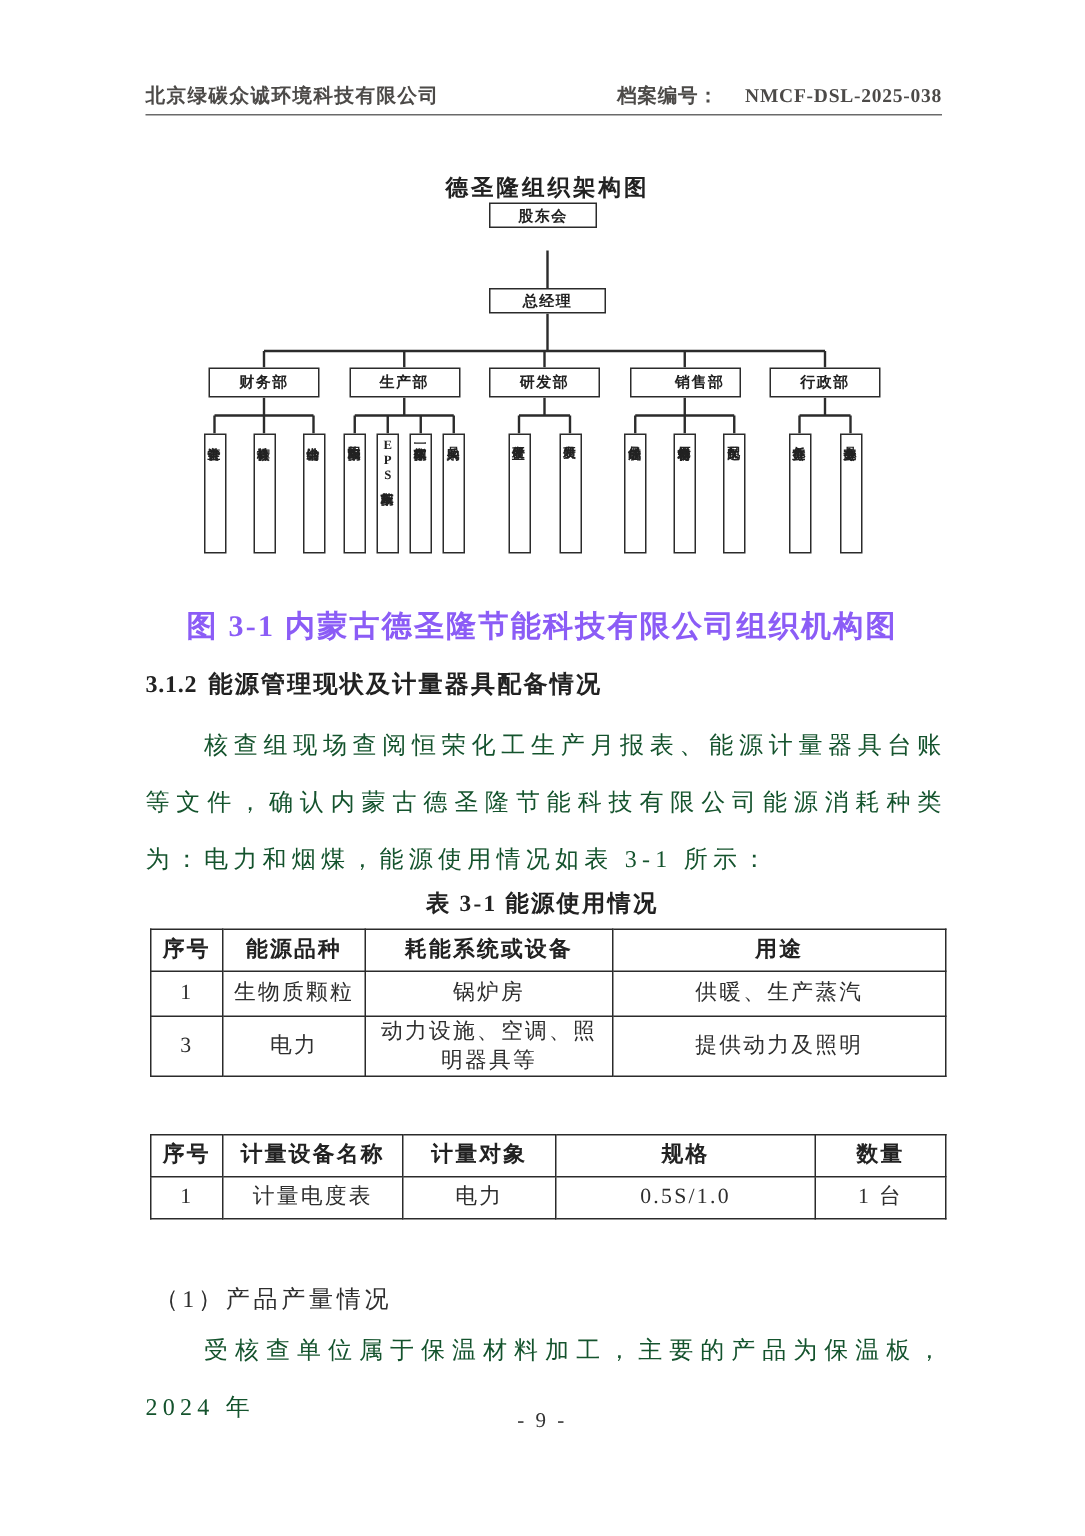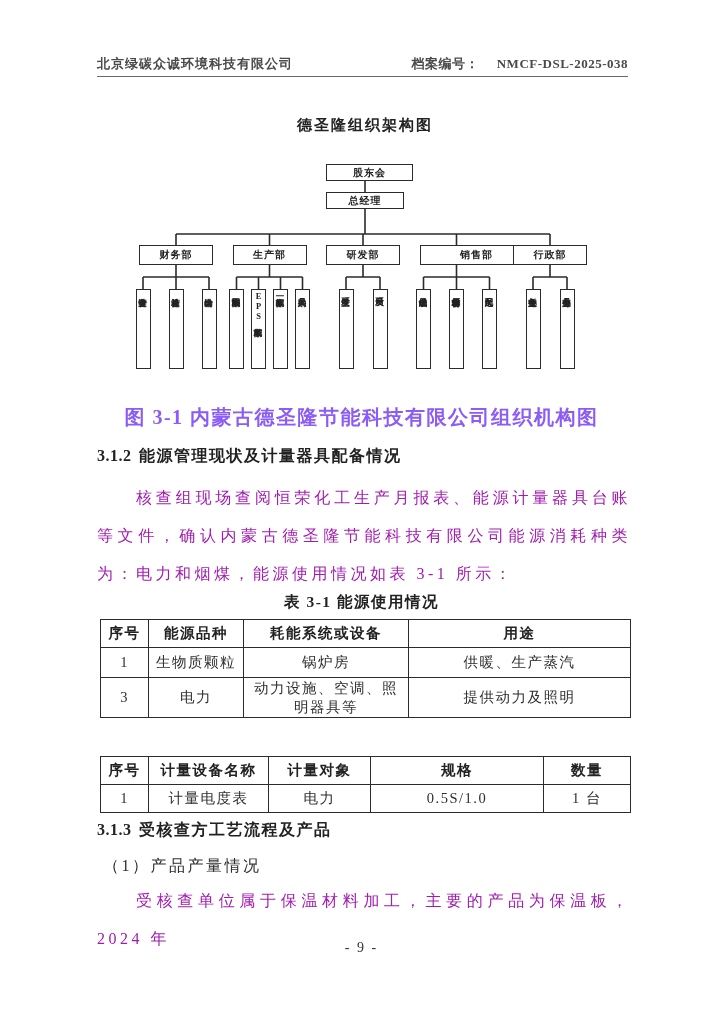--- a/index.html
+++ b/index.html
@@ -27,21 +27,21 @@
     font-weight:bold;color:#222;}
   .hb{font-size:10px;letter-spacing:1px;white-space:nowrap;}
   .vb{writing-mode:vertical-rl;text-orientation:upright;font-size:8.5px;
     padding:1px 0;justify-content:flex-start;}
   .fig-caption{position:absolute;left:0;top:404px;width:723px;text-align:center;
     font-size:20px;font-weight:bold;color:#8b5cf6;letter-spacing:1.5px;}
   
   .h2{position:absolute;left:97px;font-size:16px;font-weight:bold;color:#222;letter-spacing:1.5px;}
   .h2 .num{margin-right:2px;letter-spacing:0.5px;}
   .para{position:absolute;left:97px;width:534px;font-size:16px;line-height:38px;
-    letter-spacing:3.5px;text-align:justify;color:#a21caf;text-indent:39px;}
+    letter-spacing:3.5px;text-align:justify;color:#14532d;text-indent:39px;}
   .list-item{position:absolute;left:97px;width:534px;font-size:16px;
     letter-spacing:2.5px;color:#2e2e2e;padding-left:6px;}
   
   .tbl-caption{position:absolute;left:0;width:723px;text-align:center;
     font-size:15.5px;font-weight:bold;color:#222;letter-spacing:1.5px;}
   table{position:absolute;left:100px;border-collapse:collapse;table-layout:fixed;}
   th,td{border:1.6px solid #2b2b2b;text-align:center;vertical-align:middle;
     font-size:14.5px;letter-spacing:1.5px;color:#2e2e2e;padding:0 3px;
     line-height:19px;overflow:hidden;}
   th{font-weight:bold;color:#222;}
@@ -59,35 +59,35 @@
       <span>档案编号：</span>
       <span class="archive-no">NMCF-DSL-2025-038</span>
     </span>
   </div>
 
   <div class="chart" id="orgchart">
     <svg width="540" height="292" viewBox="0 0 540 292">
       <path id="oclines" fill="none" stroke="#2b2b2b" stroke-width="1.6" d="M270,55V80M270,97V122M81,122H455M81,122V133M81,153V165M48,165H114M48,165V177M81,165V177M114,165V177M174.5,122V133M174.5,153V165M141.5,165H207.5M141.5,165V177M163.5,165V177M185.5,165V177M207.5,165V177M268,122V133M268,153V165M251,165H285M251,165V177M285,165V177M361.5,122V133M361.5,153V165M328.5,165H394.5M328.5,165V177M361.5,165V177M394.5,165V177M455,122V133M455,153V165M438,165H472M438,165V177M472,165V177"></path>
     </svg>
     <div class="chart-title">德圣隆组织架构图</div>
-  <div class="ob hb" style="left: 231px; top: 52px; width: 87px; height: 17px;">股东会</div>
+  <div class="ob hb" style="left: 231px; top: 23px; width: 72px; height: 17px;">股东会</div>
       <div class="ob hb" style="left: 231px; top: 80px; width: 78px; height: 17px;">总经理</div>
       <div class="ob hb" style="left: 44px; top: 133px; width: 74px; height: 20px;">财务部</div>
       <div class="ob vb" style="left: 40.5px; top: 177px; width: 15px; height: 80px;">主管会计</div>
       <div class="ob vb" style="left: 73.5px; top: 177px; width: 15px; height: 80px;">核算会计</div>
       <div class="ob vb" style="left: 106.5px; top: 177px; width: 15px; height: 80px;">出纳会计</div>
       <div class="ob hb" style="left: 137.5px; top: 133px; width: 74px; height: 20px;">生产部</div>
       <div class="ob vb" style="left: 134px; top: 177px; width: 15px; height: 80px;">热固板车间</div>
       <div class="ob vb" style="left: 156px; top: 177px; width: 15px; height: 80px;">EPS苯板车间</div>
       <div class="ob vb" style="left: 178px; top: 177px; width: 15px; height: 80px;">一体板车间</div>
       <div class="ob vb" style="left: 200px; top: 177px; width: 15px; height: 80px;">采购员</div>
       <div class="ob hb" style="left: 231px; top: 133px; width: 74px; height: 20px;">研发部</div>
       <div class="ob vb" style="left: 243.5px; top: 177px; width: 15px; height: 80px;">研发主任</div>
       <div class="ob vb" style="left: 277.5px; top: 177px; width: 15px; height: 80px;">研发员</div>
-      <div class="ob hb" style="left: 324.5px; top: 133px; width: 94px; height: 20px; padding-left: 20px;">销售部</div>
+      <div class="ob hb" style="left: 324.5px; top: 133px; width: 74px; height: 20px; padding-left: 20px;">销售部</div>
       <div class="ob vb" style="left: 321px; top: 177px; width: 15px; height: 80px;">成品保管</div>
       <div class="ob vb" style="left: 354px; top: 177px; width: 15px; height: 80px;">原辅材料保管</div>
       <div class="ob vb" style="left: 387px; top: 177px; width: 15px; height: 80px;">配送员</div>
       <div class="ob hb" style="left: 418px; top: 133px; width: 74px; height: 20px;">行政部</div>
       <div class="ob vb" style="left: 430.5px; top: 177px; width: 15px; height: 80px;">办公室主任</div>
       <div class="ob vb" style="left: 464.5px; top: 177px; width: 15px; height: 80px;">办公室专员</div>
     </div>
 
   <div class="fig-caption">图 3-1 内蒙古德圣隆节能科技有限公司组织机构图</div>
 
@@ -151,24 +151,20 @@
         <tr style="height: 28px;">
           <td>1</td>
           <td>计量电度表</td>
           <td>电力</td>
           <td>0.5S/1.0</td>
           <td>1 台</td>
         </tr>
       </tbody>
     </table>
 
-  <div class="h2" style="top:820px;">
-    <span class="num">3.1.3</span>
-    <span>受核查方工艺流程及产品</span>
-  </div>
 
   <div class="list-item" style="top:856px;">（1）产品产量情况</div>
 
   <div class="para" style="top:882px;">受核查单位属于保温材料加工，主要的产品为保温板，2024 年</div>
 
   <div class="pageno">- 9 -</div>
 
 </div>
 
 </body></html>

